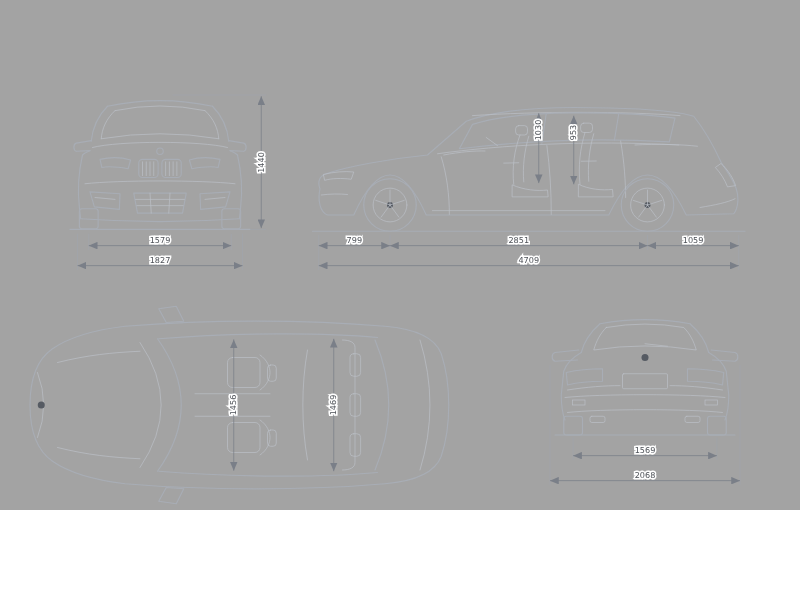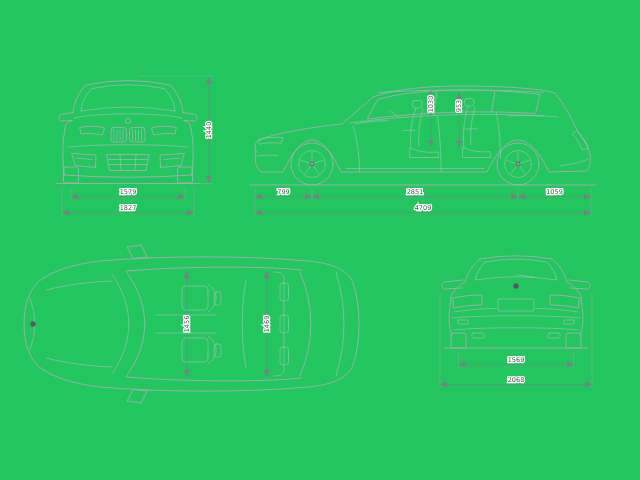--- a/index.html
+++ b/index.html
@@ -1,16 +1,16 @@
 <!DOCTYPE html>
 <html><head>
 <meta charset="utf-8">
 <style>
   html,body { margin:0; padding:0; background:#ffffff; }
-  .stage { position:relative; width:640px; height:480px; background:#22c55e; overflow:hidden; }
+  .stage { position:relative; width:640px; height:408px; background:#a3a3a3; overflow:hidden; }
   svg { display:block; }
   .car  { stroke:#a8adb5; fill:none; stroke-width:0.9; stroke-linecap:round; stroke-linejoin:round; }
   .thin { stroke:#bcc0c7; fill:none; stroke-width:0.55; stroke-linecap:round; }
   .dark { fill:#565b63; stroke:none; }
   .dim  { stroke:#7a7f88; fill:none; stroke-width:0.6; }
   .ext  { stroke:#a0a5ad; fill:none; stroke-width:0.5; }
   .dim-text {
     font-family:"DejaVu Sans", sans-serif;
     font-size:6.5px;
     fill:#4d5157;

